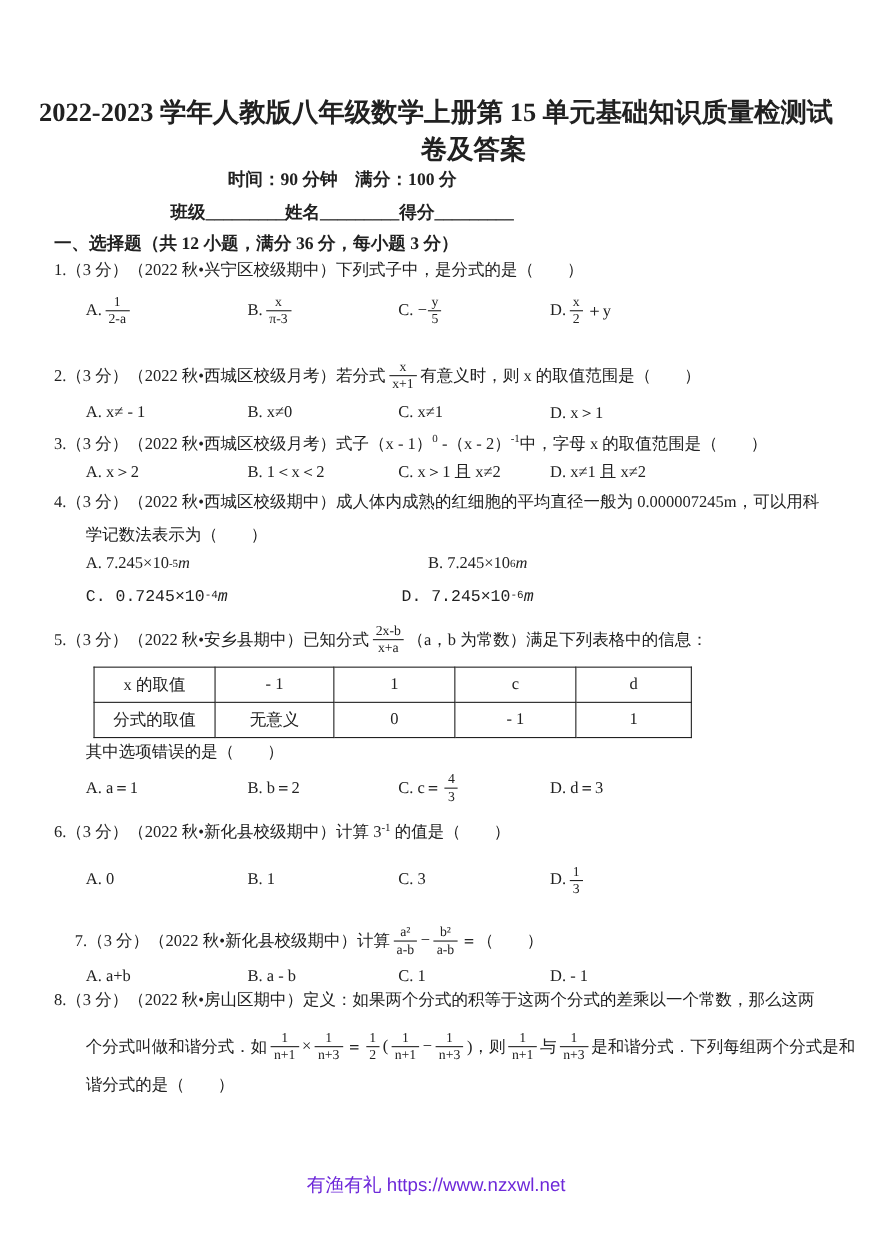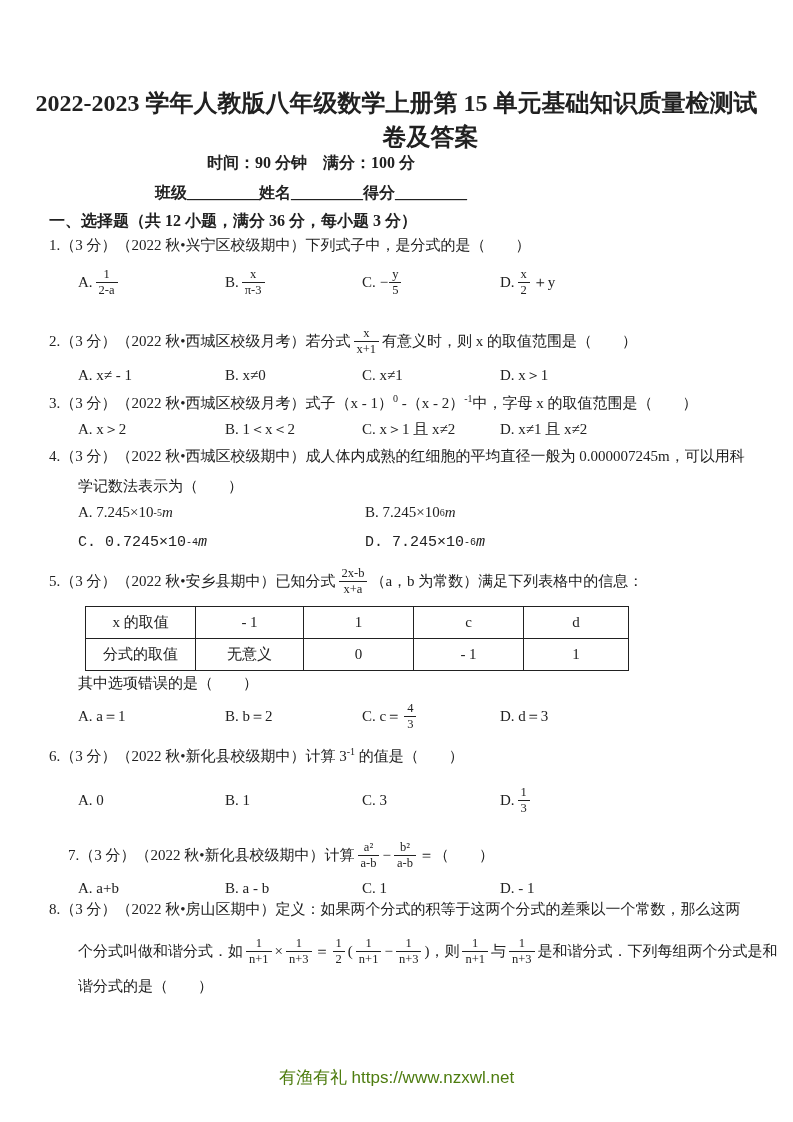--- a/index.html
+++ b/index.html
@@ -17,21 +17,21 @@
   .o1{width:147px}.o2{width:137px}.o3{width:138px}
   .q4o1{width:287px}
   .frac{display:inline-block;text-align:center;font-size:12.5px;line-height:15px;vertical-align:middle;margin:0 3px;}
   .frac .fn{display:block;border-bottom:1px solid #212121;padding:0 3px;}
   .frac .fd{display:block;padding:0 3px;}
   sup{font-size:10px;line-height:0;}
   .unit{font-style:italic;}
   table.qtable{border-collapse:collapse;font-size:15px;text-align:center;table-layout:fixed;}
   table.qtable td{border:1.5px solid #212121;height:31px;padding:0;overflow:hidden;}
   .footer{left:0;width:100%;text-align:center;font-family:"Liberation Sans",sans-serif;
-          font-size:17px;color:#4d7c0f;}
+          font-size:17px;color:#6d28d9;}
 </style>
 </head>
 <body>
 
 <div class="page">
 
   <div class="abs title-line" style="top:86px;">2022-2023 学年人教版八年级数学上册第 15 单元基础知识质量检测试</div>
   <div class="abs title-line" style="top:120px;padding-left:34px;">卷及答案</div>
   <div class="abs meta" style="top:153px;left:207px;">时间：90 分钟　满分：100 分</div>
   <div class="abs blanks" style="top:183px;left:155px;">班级_________姓名_________得分_________</div>
@@ -91,21 +91,21 @@
   </div>
   <div class="abs optrow" style="top:420px;left:78px;">
     <span class="opt o1">A. x＞2</span>
     <span class="opt o2">B. 1＜x＜2</span>
     <span class="opt o3">C. x＞1 且 x≠2</span>
     <span class="opt">D. x≠1 且 x≠2</span>
   </div>
 
   <div class="abs stem" style="top:447px;left:49px;">4.（3 分）（2022 秋•西城区校级期中）成人体内成熟的红细胞的平均直径一般为 0.000007245m，可以用科</div>
   <div class="abs stem" style="top:477px;left:78px;">学记数法表示为（　　）</div>
-  <div class="abs optrow" style="top:504px;left:78px;">
+  <div class="abs optrow" style="top:504px;left:78px;gap:24px;">
     <span class="opt q4o1">
       <span>A. 7.245×10</span>
         <sup>-5</sup>
         <span class="unit">m</span>
     </span>
     <span class="opt">
       <span>B. 7.245×10</span>
         <sup>6</sup>
         <span class="unit">m</span>
     </span>

